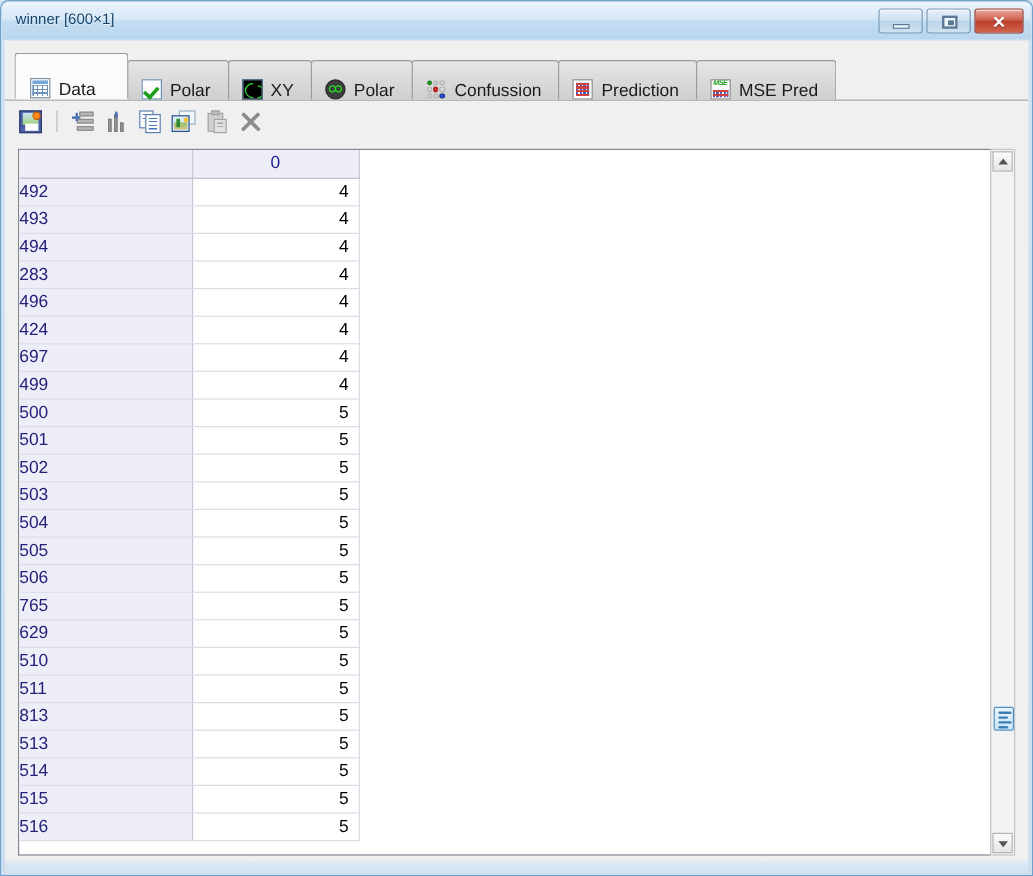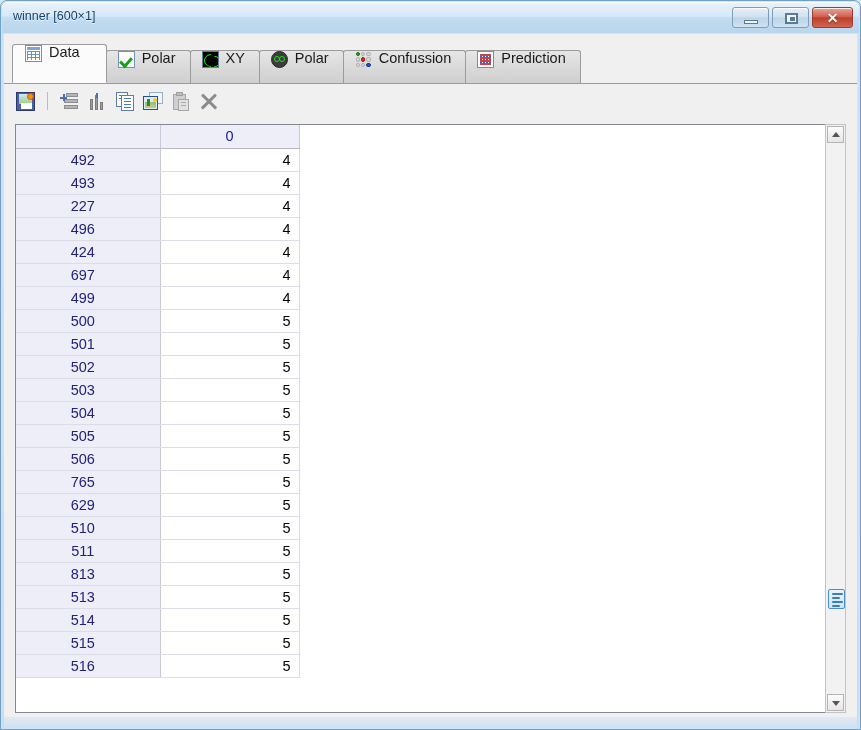--- a/index.html
+++ b/index.html
@@ -71,21 +71,21 @@
 
   
   .tabstrip{
     position:absolute;left:3px;top:33px;width:853px;height:50px;
     background:#f0f0f0;
     border-bottom:1px solid #9b9b9b;
     box-sizing:border-box;
   }
   .tabs{position:absolute;left:8px;bottom:0;display:flex;align-items:flex-end;height:39px;}
   .tab{
-    position:relative;display:flex;align-items:flex-start;gap:7px;
+    position:relative;display:flex;align-items:flex-end;gap:7px;
     height:33px;padding:0 14px 0 11px;box-sizing:border-box;
     background:linear-gradient(to bottom,#e6e6e6 0%,#dadada 50%,#cfcfcf 100%);
     border:1px solid #9b9b9b;border-bottom:none;
     border-radius:3px 3px 0 0;
     margin-right:-1px;
     font-size:14.5px;color:#1a1a1a;
     cursor:default;
   }
   .tab.active{
     height:39px;
@@ -270,21 +270,21 @@
   }
   table.grid th.corner{
     background:#eeeef8;
     border-bottom:1px solid #b9b9c9;
     border-right:1px solid #c8c8d8;
   }
   table.grid td.rowhdr{
     background:#eeeef8;
     border-bottom:1px solid #dcdce8;
     border-right:1px solid #c8c8d8;
-    color:#22227a;text-align:center;padding-right:10px;
+    color:#22227a;text-align:left;padding-right:10px;
   }
   table.grid td.cell{
     background:#fff;
     border-bottom:1px solid #dcdce8;
     border-right:1px solid #dcdce8;
     color:#000;text-align:right;padding-right:8px;
   }
 
   
   .vscroll{
@@ -380,20 +380,26 @@
             <i class="b"></i>
        </span>
        <span class="tab-label">Confussion</span>
      </div>
 
      <div class="tab">
        <span class="ticon ic-pred"></span>
        <span class="tab-label">Prediction</span>
      </div>
 
+     <div class="tab">
+       <span class="ticon ic-mse">
+         <i class="mse-t">MSE</i>
+       </span>
+       <span class="tab-label">MSE Pred</span>
+     </div>
 
    </div>
  </div>
 
  <div class="toolbar">
    <div class="tbtn">
      <span class="i-save">
           <i class="dot"></i>
         </span>
    </div>
@@ -456,21 +462,25 @@
        <tbody>
             <tr>
               <td class="rowhdr">492</td>
               <td class="cell">4</td>
             </tr>
             <tr>
               <td class="rowhdr">493</td>
               <td class="cell">4</td>
             </tr>
             <tr>
-              <td class="rowhdr">227</td>
+              <td class="rowhdr">494</td>
+              <td class="cell">4</td>
+            </tr>
+            <tr>
+              <td class="rowhdr">283</td>
               <td class="cell">4</td>
             </tr>
             <tr>
               <td class="rowhdr">496</td>
               <td class="cell">4</td>
             </tr>
             <tr>
               <td class="rowhdr">424</td>
               <td class="cell">4</td>
             </tr>

